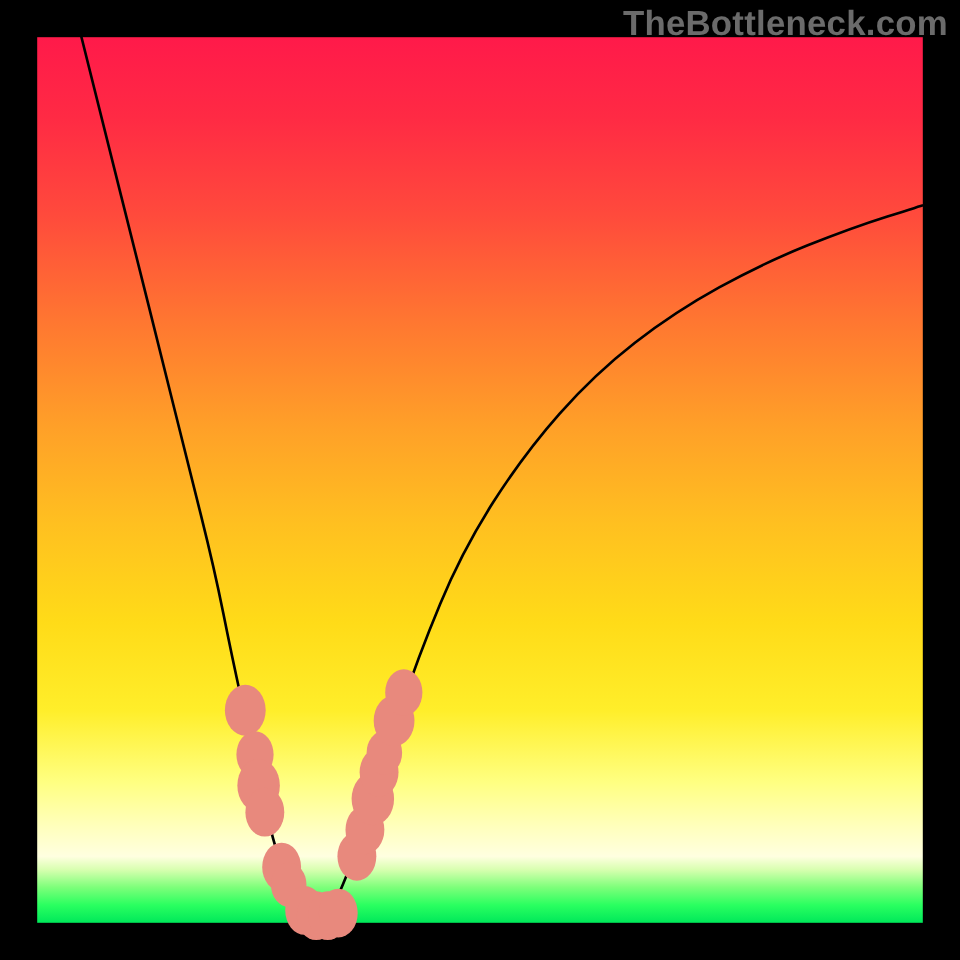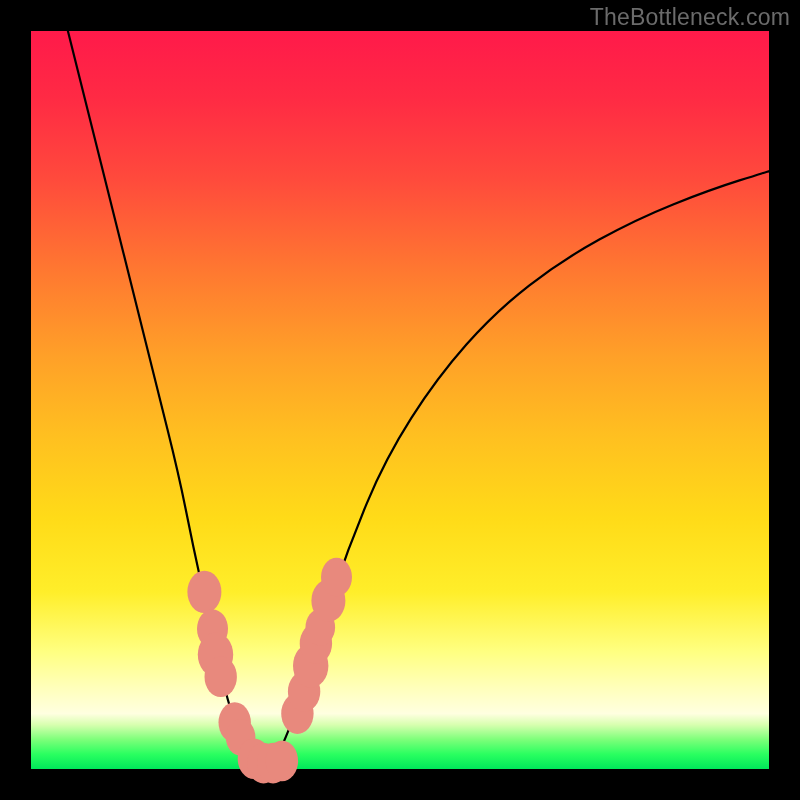--- a/index.html
+++ b/index.html
@@ -42,24 +42,25 @@
         #7dff7a 96%,
         #2aff60 98%,
         #00e85a 100%
       );
   }
   .watermark {
     position: absolute;
     top: 4px;
     right: 10px;
     font-family: Arial, Helvetica, sans-serif;
-    font-size: 23px;
+    font-size: 29px;
     color: #6b6b6b;
     letter-spacing: 0.2px;
     user-select: none;
+    font-weight: bold;
   }
   svg.curve {
     position: absolute;
     left: 0;
     top: 0;
     width: 738px;
     height: 738px;
     overflow: visible;
   }
 </style>

